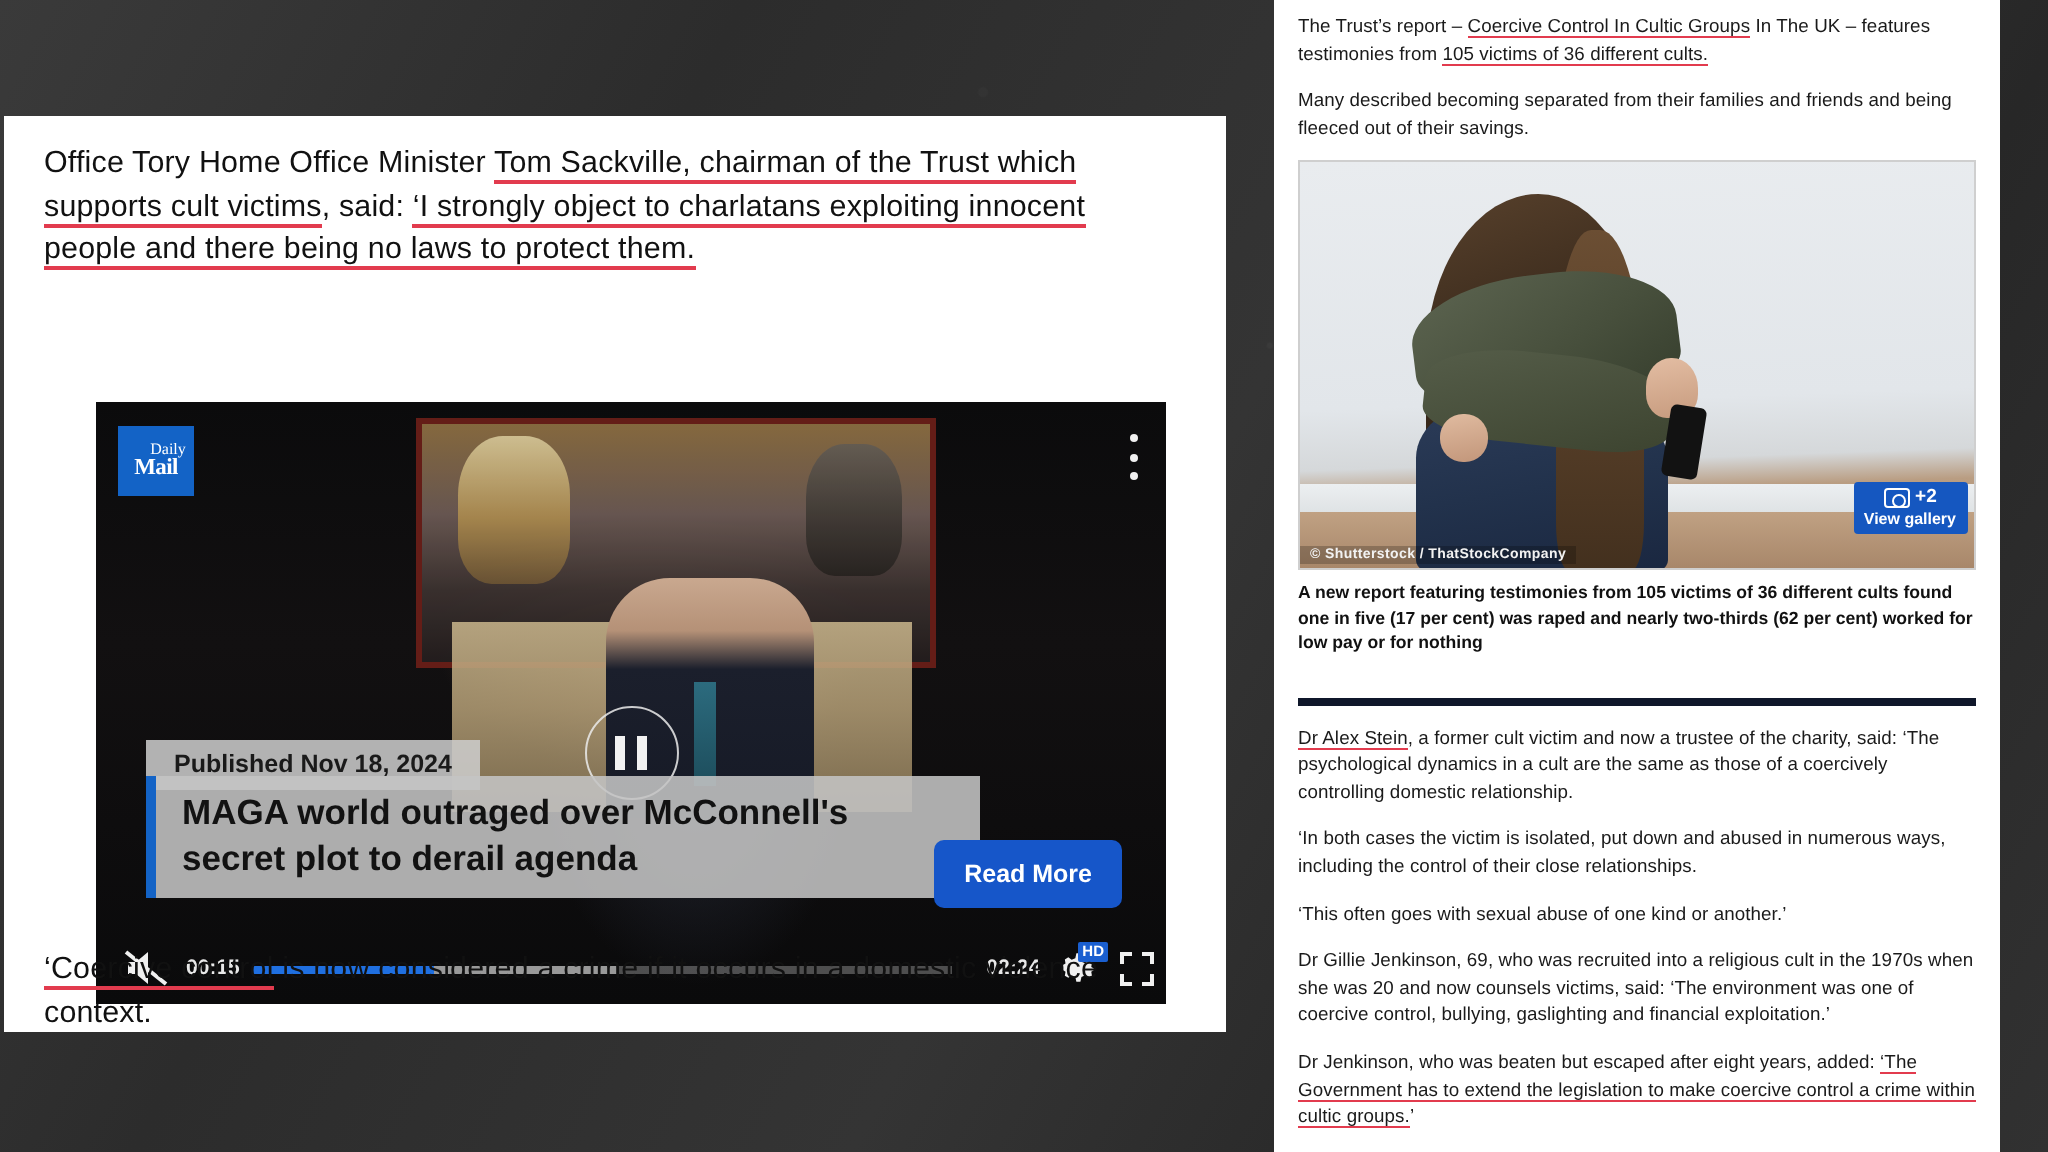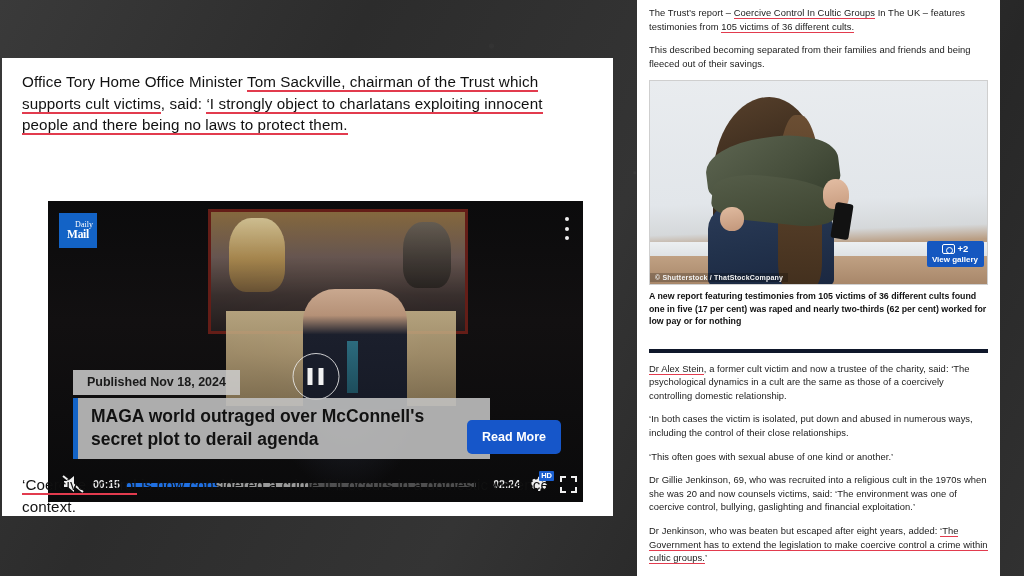--- a/index.html
+++ b/index.html
@@ -93,21 +93,21 @@
     display:flex; align-items:center; justify-content:center; gap:6px;
   }
   .play-circle b { display:block; width:5px; height:17px; background:#f2f2f2; }
 
   .pub-chip {
     position:absolute; left:25px; top:169px;
     background:rgba(205,205,205,.86); color:#1a1a1a;
     font-size:12.5px; padding:5px 14px 6px 14px;font-weight:bold;
   }
   .headline {
-    position:absolute; left:25px; top:197px; width:417px;
+    position:absolute; left:25px; top:187px; width:417px;
     background:rgba(196,196,196,.88);
     border-left:5px solid #1363c6;
     padding:7px 10px 8px 13px;
   }
   .headline span {
     display:block; font-size:17.5px; line-height:23px; font-weight:bold; color:#121212;
   }
   .read-more {
     position:absolute; right:22px; top:219px;
     background:#1656c9; color:#fff; border:none; border-radius:5px;
@@ -307,21 +307,21 @@
       <a class="ul" href="#" style="color:#111;text-decoration:none">‘Coercive control</a><span> is now considered a crime if it occurs in a domestic violence context.</span>
     </div>
   </div>
 
   <div class="right-panel">
 
     <p class="rp-para">
       <span>The Trust’s report – </span><a class="rp-ul" href="#" style="color:#1a1a1a;text-decoration:none">Coercive Control In Cultic Groups</a><span> In The UK – features testimonies from </span><a class="rp-ul" href="#" style="color:#1a1a1a;text-decoration:none">105 victims of 36 different cults.</a>
     </p>
 
-    <p class="rp-para">This described becoming separated from their families and friends and being fleeced out of their savings.</p>
+    <p class="rp-para">Many described becoming separated from their families and friends and being fleeced out of their savings.</p>
 
     <div class="photo-wrap">
       <div class="photo">
         <div class="ph-skirt"></div>
         <div class="ph-floor"></div>
         <div class="ph-hair"></div>
         <div class="ph-jeans"></div>
         <div class="ph-hair2"></div>
         <div class="ph-arm"></div>
         <div class="ph-arm2"></div>

